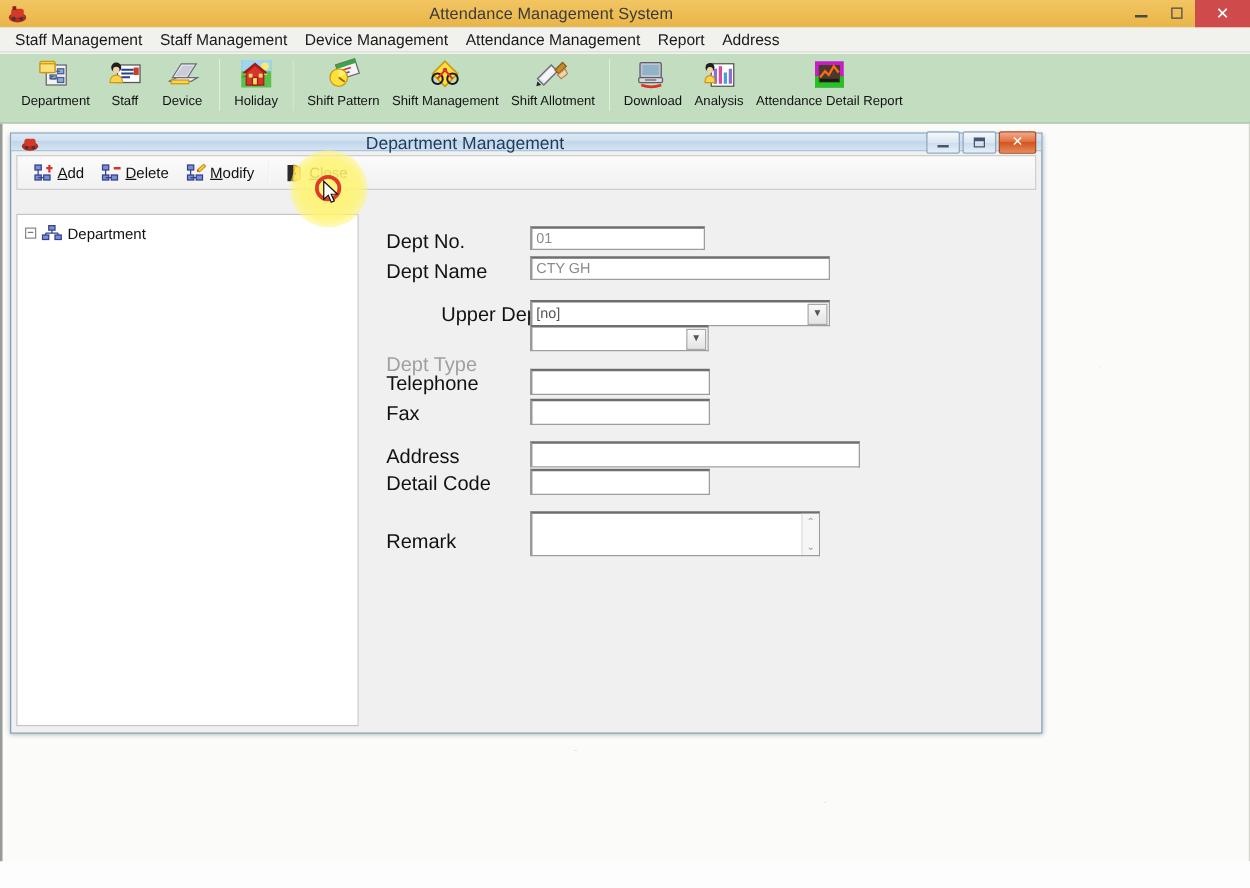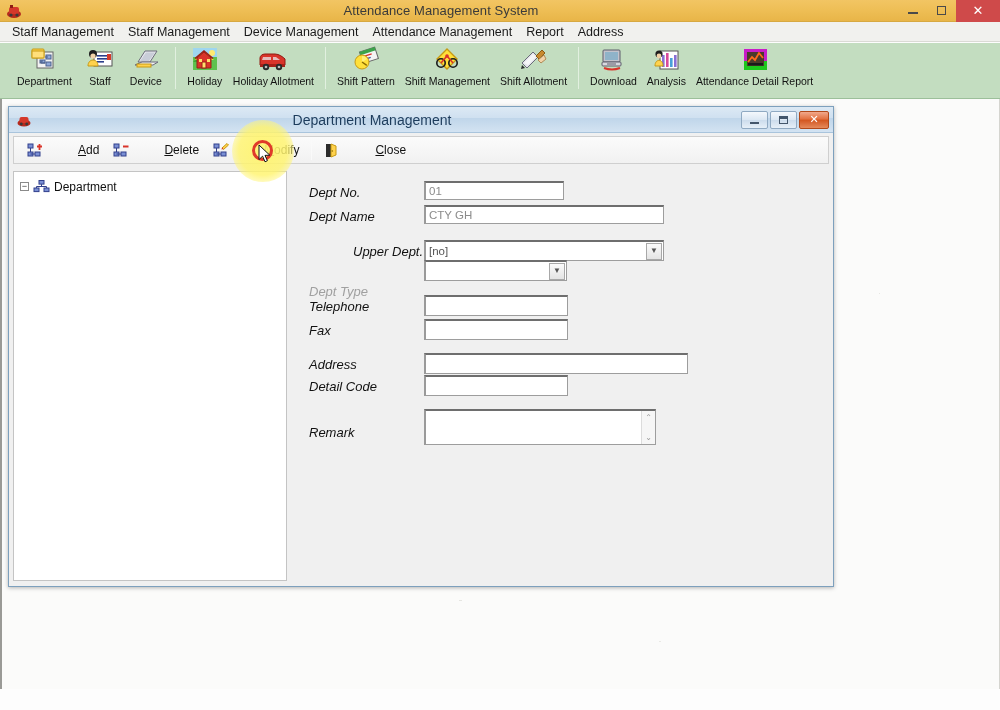--- a/index.html
+++ b/index.html
@@ -103,21 +103,21 @@
 
   
   .dlg {
     position: absolute; left: 6px; top: 7px;
     width: 826px; height: 481px;
     background: #f0f0f0;
     border: 1px solid #7da0bd;
     box-shadow: 0 1px 4px rgba(0,0,0,.28);
   }
   .dlg-title {
-    height: 26px; position: relative;
+    height: 14px; position: relative;
     background: linear-gradient(to bottom, #dce9f4 0%, #cfe0f0 45%, #c0d6ea 46%, #d3e3f2 100%);
     border-bottom: 1px solid #a9c4dc;
     display: flex; align-items: center;
   }
   .dlg-ico { width: 18px; height: 16px; margin-left: 6px; font-size: 12px; color: #b52a1d; line-height: 16px; }
   .dlg-title-text {
     flex: 1 1 auto; text-align: center;
     font-size: 14px; color: #1d3c5c;
     font-family: "Liberation Sans", sans-serif;
     margin-left: -30px;
@@ -142,21 +142,21 @@
   
   .dlg-toolbar {
     height: 28px; margin: 3px 4px 0 4px;
     background: linear-gradient(to bottom, #fbfbfb 0%, #f1f1f1 100%);
     border: 1px solid #cfcfcf;
     display: flex; align-items: center; padding-left: 6px;
   }
   .dt-btn {
     display: flex; align-items: center; height: 22px;
     padding: 0 7px; font-size: 12px; color: #111;
-    font-family: "Liberation Sans", sans-serif; white-space: nowrap; gap: 32px;
+    font-family: "Liberation Sans", sans-serif; white-space: nowrap;
   }
   .dt-ico { width: 16px; height: 15px; position: relative; margin-right: 3px; flex: 0 0 auto; }
   .dt-sep { width: 1px; height: 20px; background: #cdcdcd; margin: 0 5px; border-right: 1px solid #fafafa; }
   .u-underline { text-decoration: underline; }
 
   
   .dlg-body {
     position: absolute; left: 4px; top: 64px;
     width: 816px; height: 410px;
     display: flex;
@@ -179,22 +179,22 @@
   .tree-ico { width: 17px; height: 14px; margin-right: 4px; position: relative; flex: 0 0 auto; }
   .tree-lbl { font-size: 12px; font-family: "Liberation Sans", sans-serif; }
   .tree-lbl.sel { background: #3399ff; color: #fff; padding: 0 3px; }
 
   .form-pane {
     flex: 1 1 auto; height: 410px;
     background: #f0f0f0;
     position: relative;
   }
   .f-label {
-    position: absolute; font-size: 13px; color: #111;
-    font-family: "Liberation Sans", sans-serif; white-space: nowrap; font-style: italic;
+    position: absolute; font-size: 16px; color: #111;
+    font-family: "Liberation Sans", sans-serif; white-space: nowrap;
   }
   .f-label.dis { color: #a0a0a0; }
   .f-input {
     position: absolute; height: 19px; background: #fff;
     border: 1px solid #9d9d9d;
     border-top: 2px solid #6e6e6e; border-left: 2px solid #9a9a9a;
     font-size: 11.5px; color: #555; padding: 0 3px; line-height: 16px;
     font-family: "Liberation Sans", sans-serif;
     outline: none;
   }
@@ -359,35 +359,20 @@
           <path d="M7 22 V12 L14 6 L21 12 V22 Z" fill="#d9342a" stroke="#9b1f16"></path>
           <path d="M5 12.5 L14 5 L23 12.5" fill="none" stroke="#9b1f16" stroke-width="1.6"></path>
           <rect x="12" y="16" width="4" height="6" fill="#ffe06a" stroke="#9b1f16"></rect>
           <rect x="9" y="13" width="3" height="3" fill="#ffe06a"></rect>
           <rect x="17" y="13" width="3" height="3" fill="#ffe06a"></rect>
         </svg>
       </div>
       <div class="tb-lbl">Holiday</div>
     </div>
 
-    <div class="tb-btn">
-      <div class="tb-ico">
-        <svg width="30" height="28" viewBox="0 0 30 28">
-          <path d="M2 19 V12 C2 10 4 8 7 8 H17 C21 8 25 11 27 13 V19 Z" fill="#d9342a" stroke="#8e1a12"></path>
-          <path d="M5 11 H13 V14 H4 Z" fill="#e8e8ee" opacity=".75"></path>
-          <path d="M15 11 H18 L22 14 H15 Z" fill="#e8e8ee" opacity=".75"></path>
-          <rect x="2" y="18" width="25" height="3" fill="#a82018"></rect>
-          <circle cx="8" cy="21" r="3.2" fill="#2b2b2b"></circle>
-          <circle cx="8" cy="21" r="1.3" fill="#bdbdbd"></circle>
-          <circle cx="21" cy="21" r="3.2" fill="#2b2b2b"></circle>
-          <circle cx="21" cy="21" r="1.3" fill="#bdbdbd"></circle>
-        </svg>
-      </div>
-      <div class="tb-lbl">Holiday Allotment</div>
-    </div>
 
     <div class="tb-sep"></div>
 
     <div class="tb-btn">
       <div class="tb-ico">
         <svg width="30" height="28" viewBox="0 0 30 28">
           <g transform="rotate(-18 16 13)">
             <rect x="11" y="4" width="16" height="12" fill="#f4f4f4" stroke="#666"></rect>
             <rect x="11" y="4" width="16" height="3.4" fill="#3ba34a"></rect>
             <rect x="13" y="9" width="9" height="1.3" fill="#d9342a"></rect>

